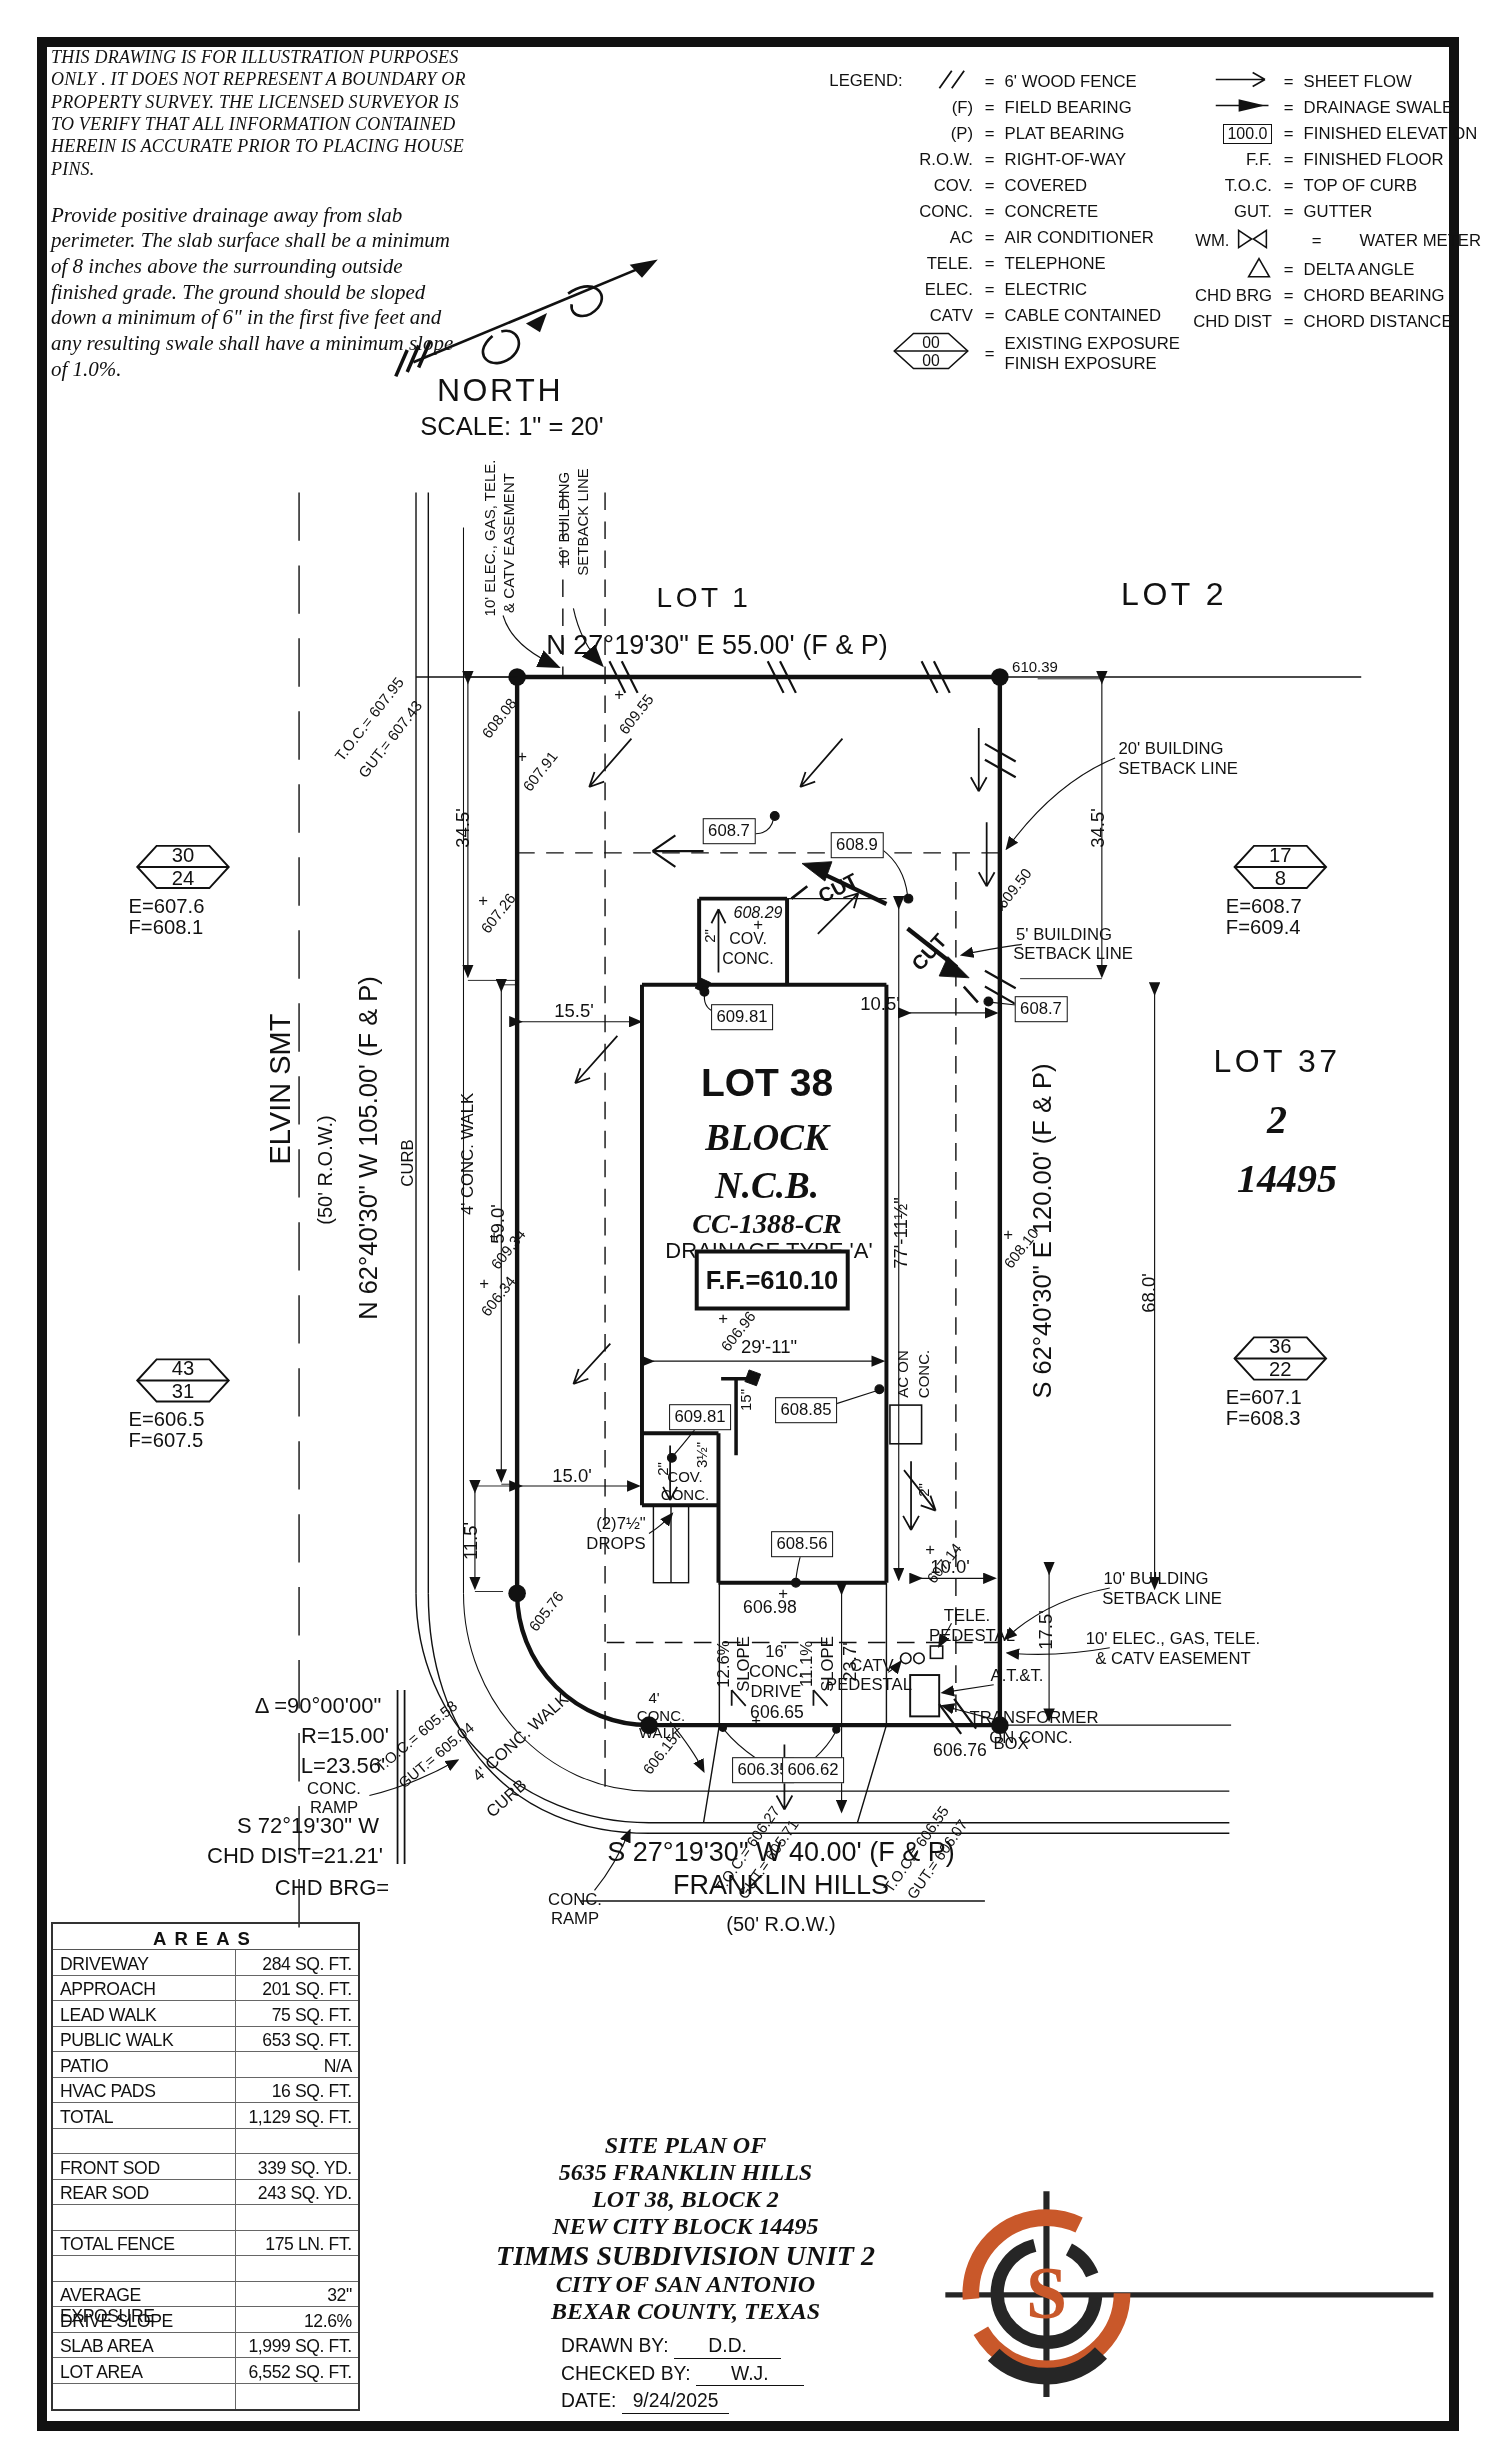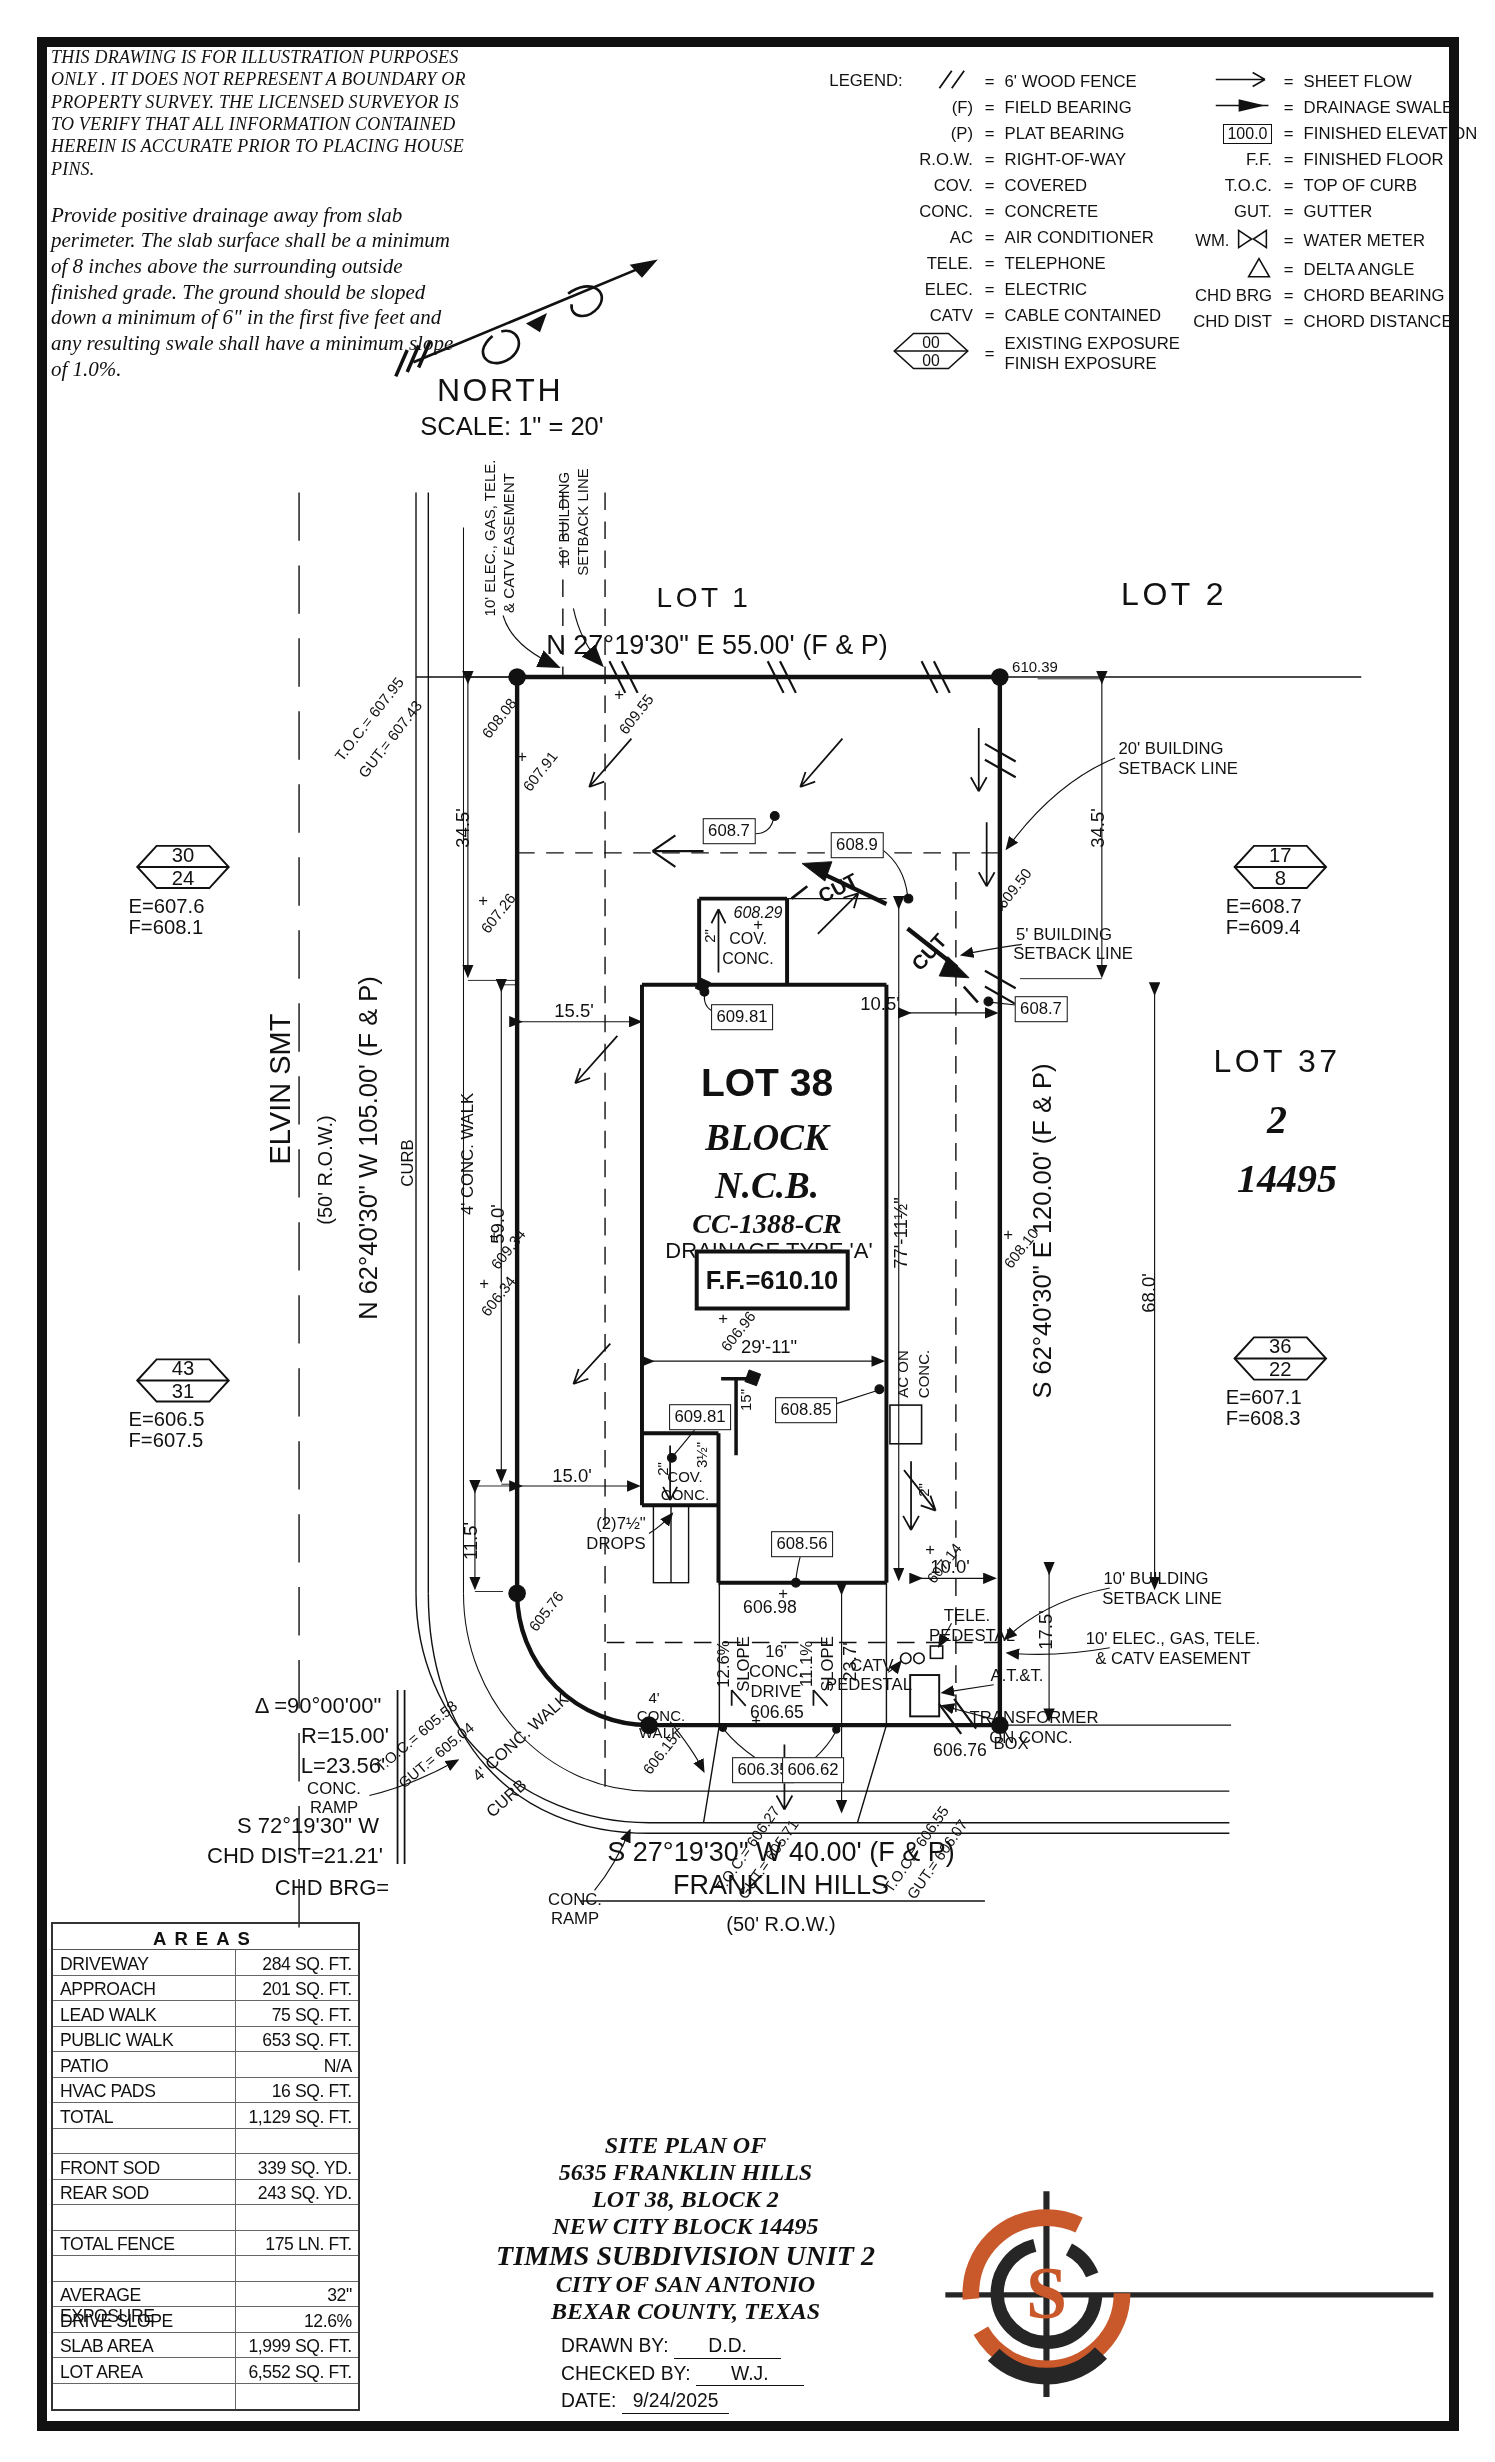--- a/index.html
+++ b/index.html
@@ -174,21 +174,21 @@
       <div class="leg-row">
         <span class="leg-term">T.O.C.</span>
         <span class="leg-eq">=</span>
         <span class="leg-def">TOP OF CURB</span>
       </div>
       <div class="leg-row">
         <span class="leg-term">GUT.</span>
         <span class="leg-eq">=</span>
         <span class="leg-def">GUTTER</span>
       </div>
-      <div class="leg-row" style="height: 32px;">
+      <div class="leg-row" style="height: 32px; gap: 28px;">
         <span class="leg-term">
           <span style="margin-right: 3.5px;">WM.</span>
           <span><svg width="39" height="26" viewBox="0 0 44 30">
               <polygon points="6,5 21,15 6,25" fill="none" stroke="#111" stroke-width="1.8"></polygon>
               <polygon points="38,5 23,15 38,25" fill="none" stroke="#111" stroke-width="1.8"></polygon>
             </svg></span>
         </span>
         <span class="leg-eq">=</span>
         <span class="leg-def">WATER METER</span>
       </div>

